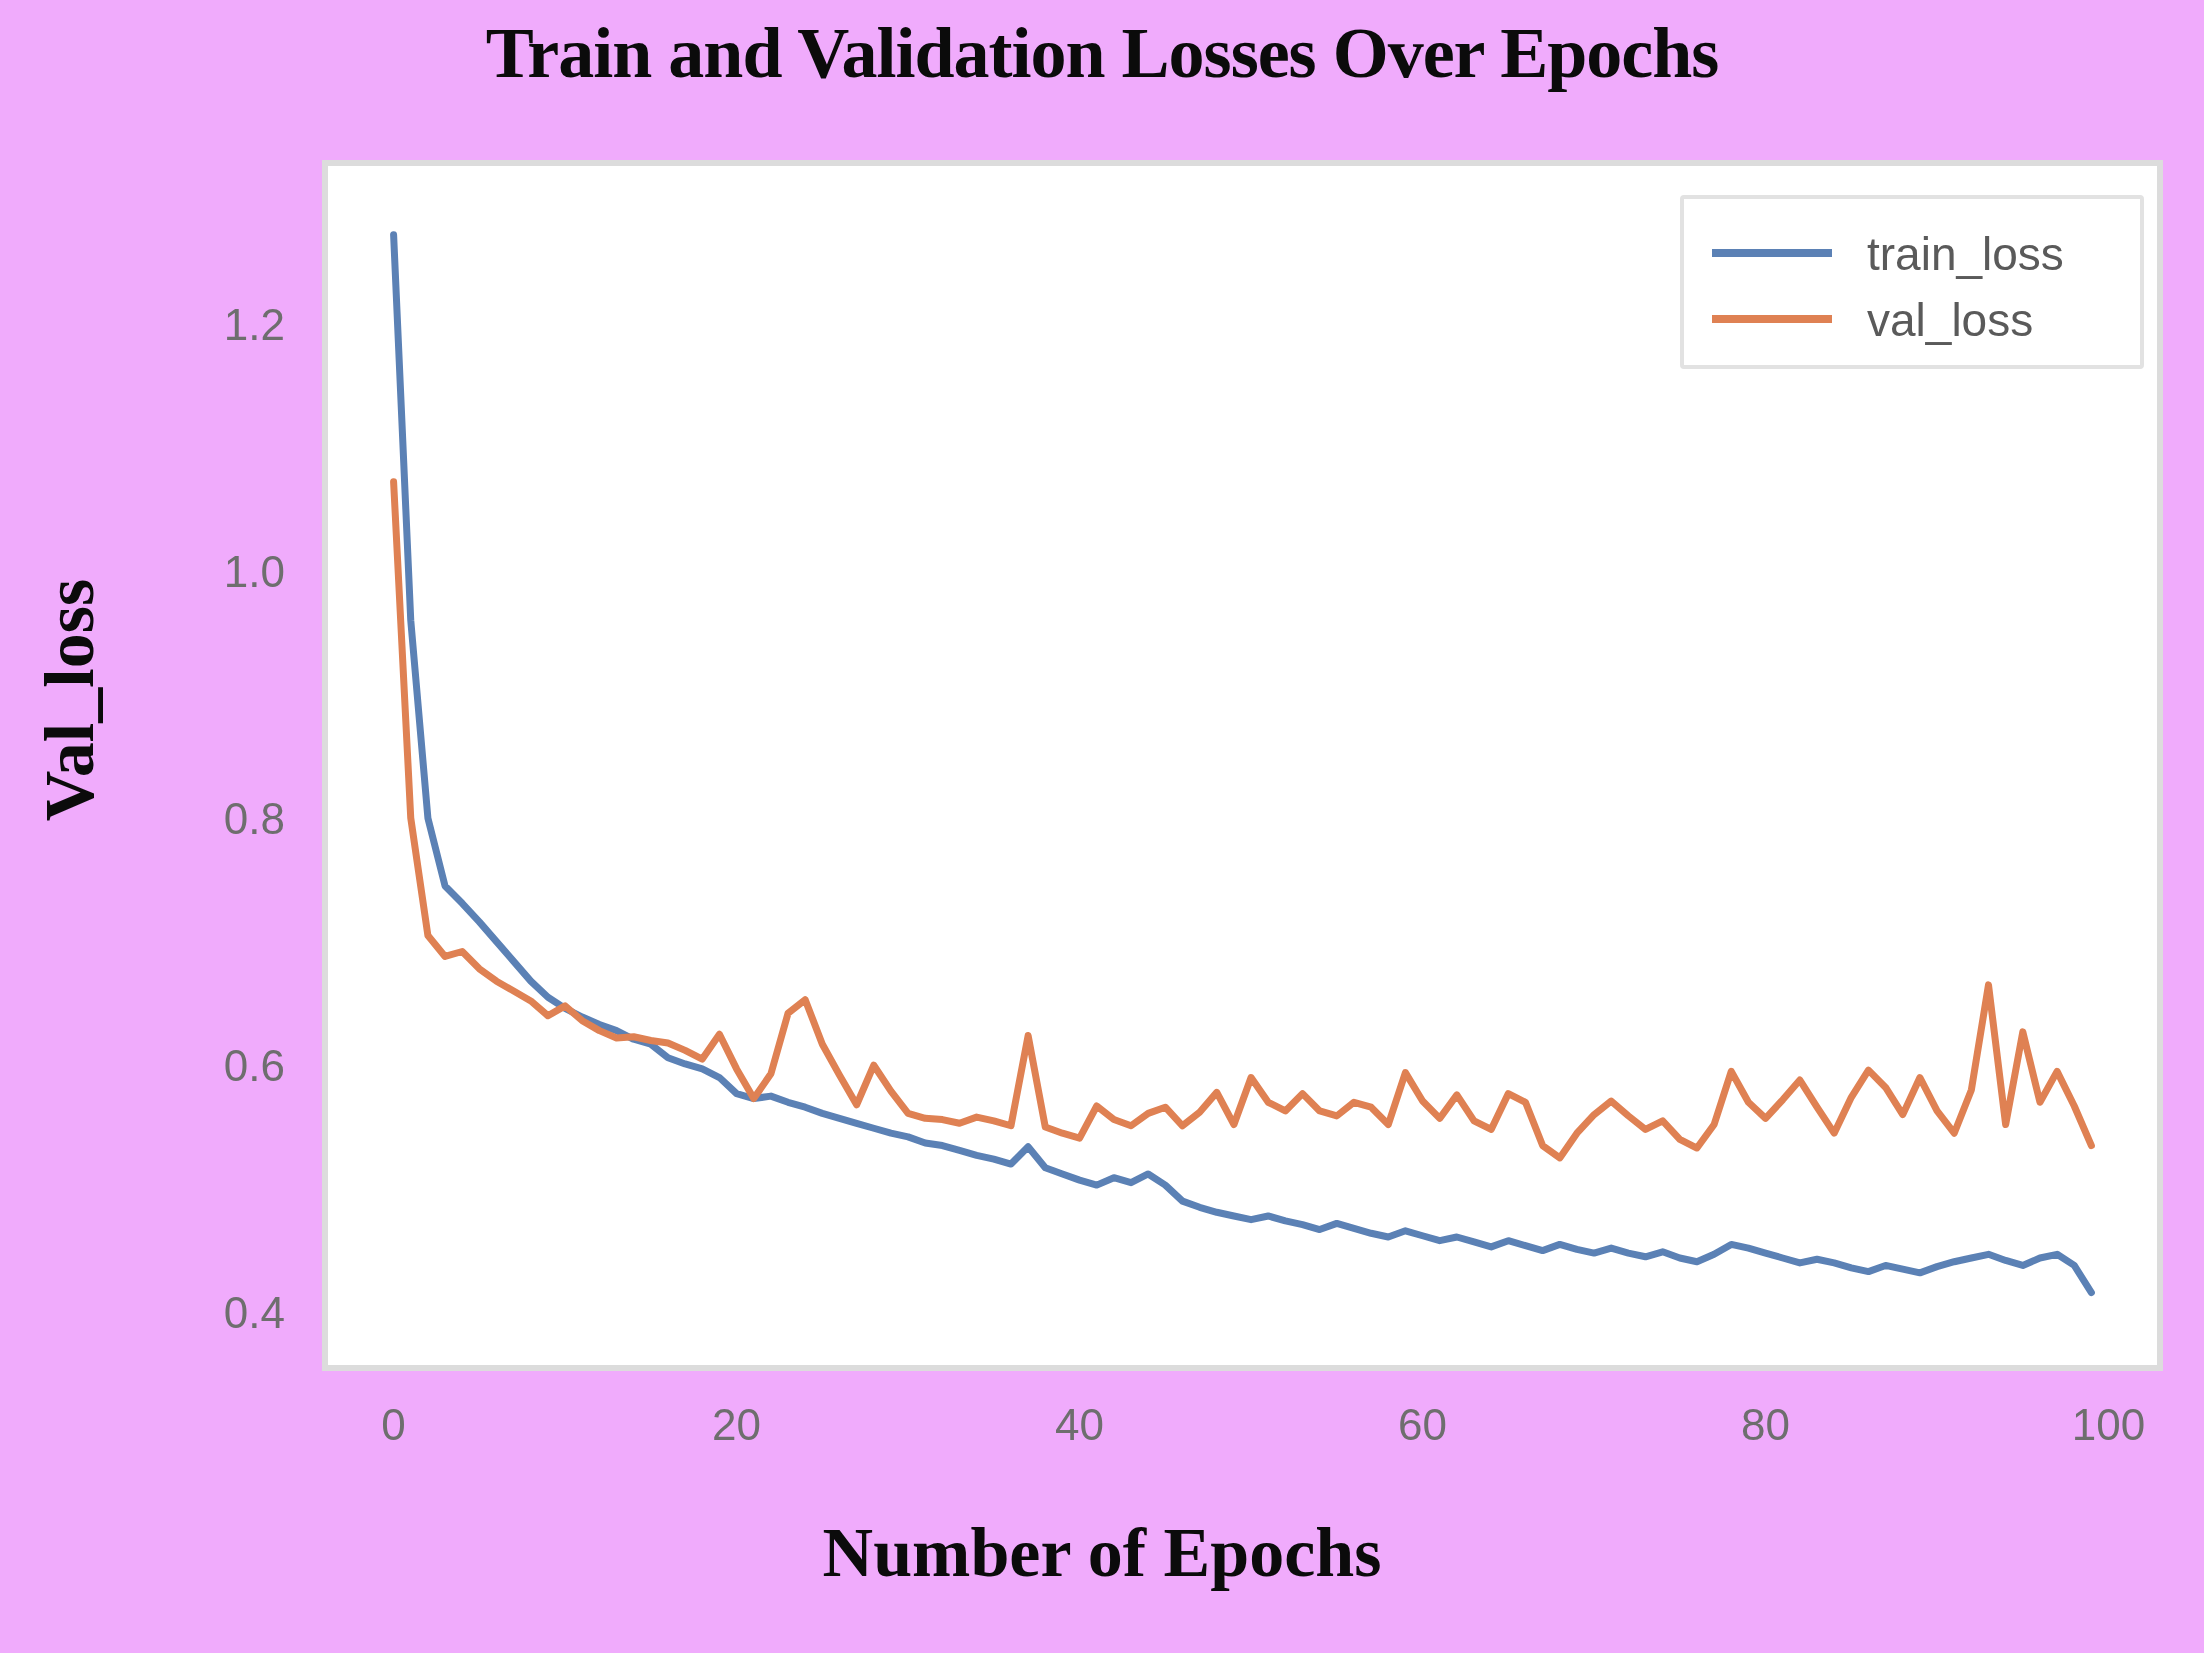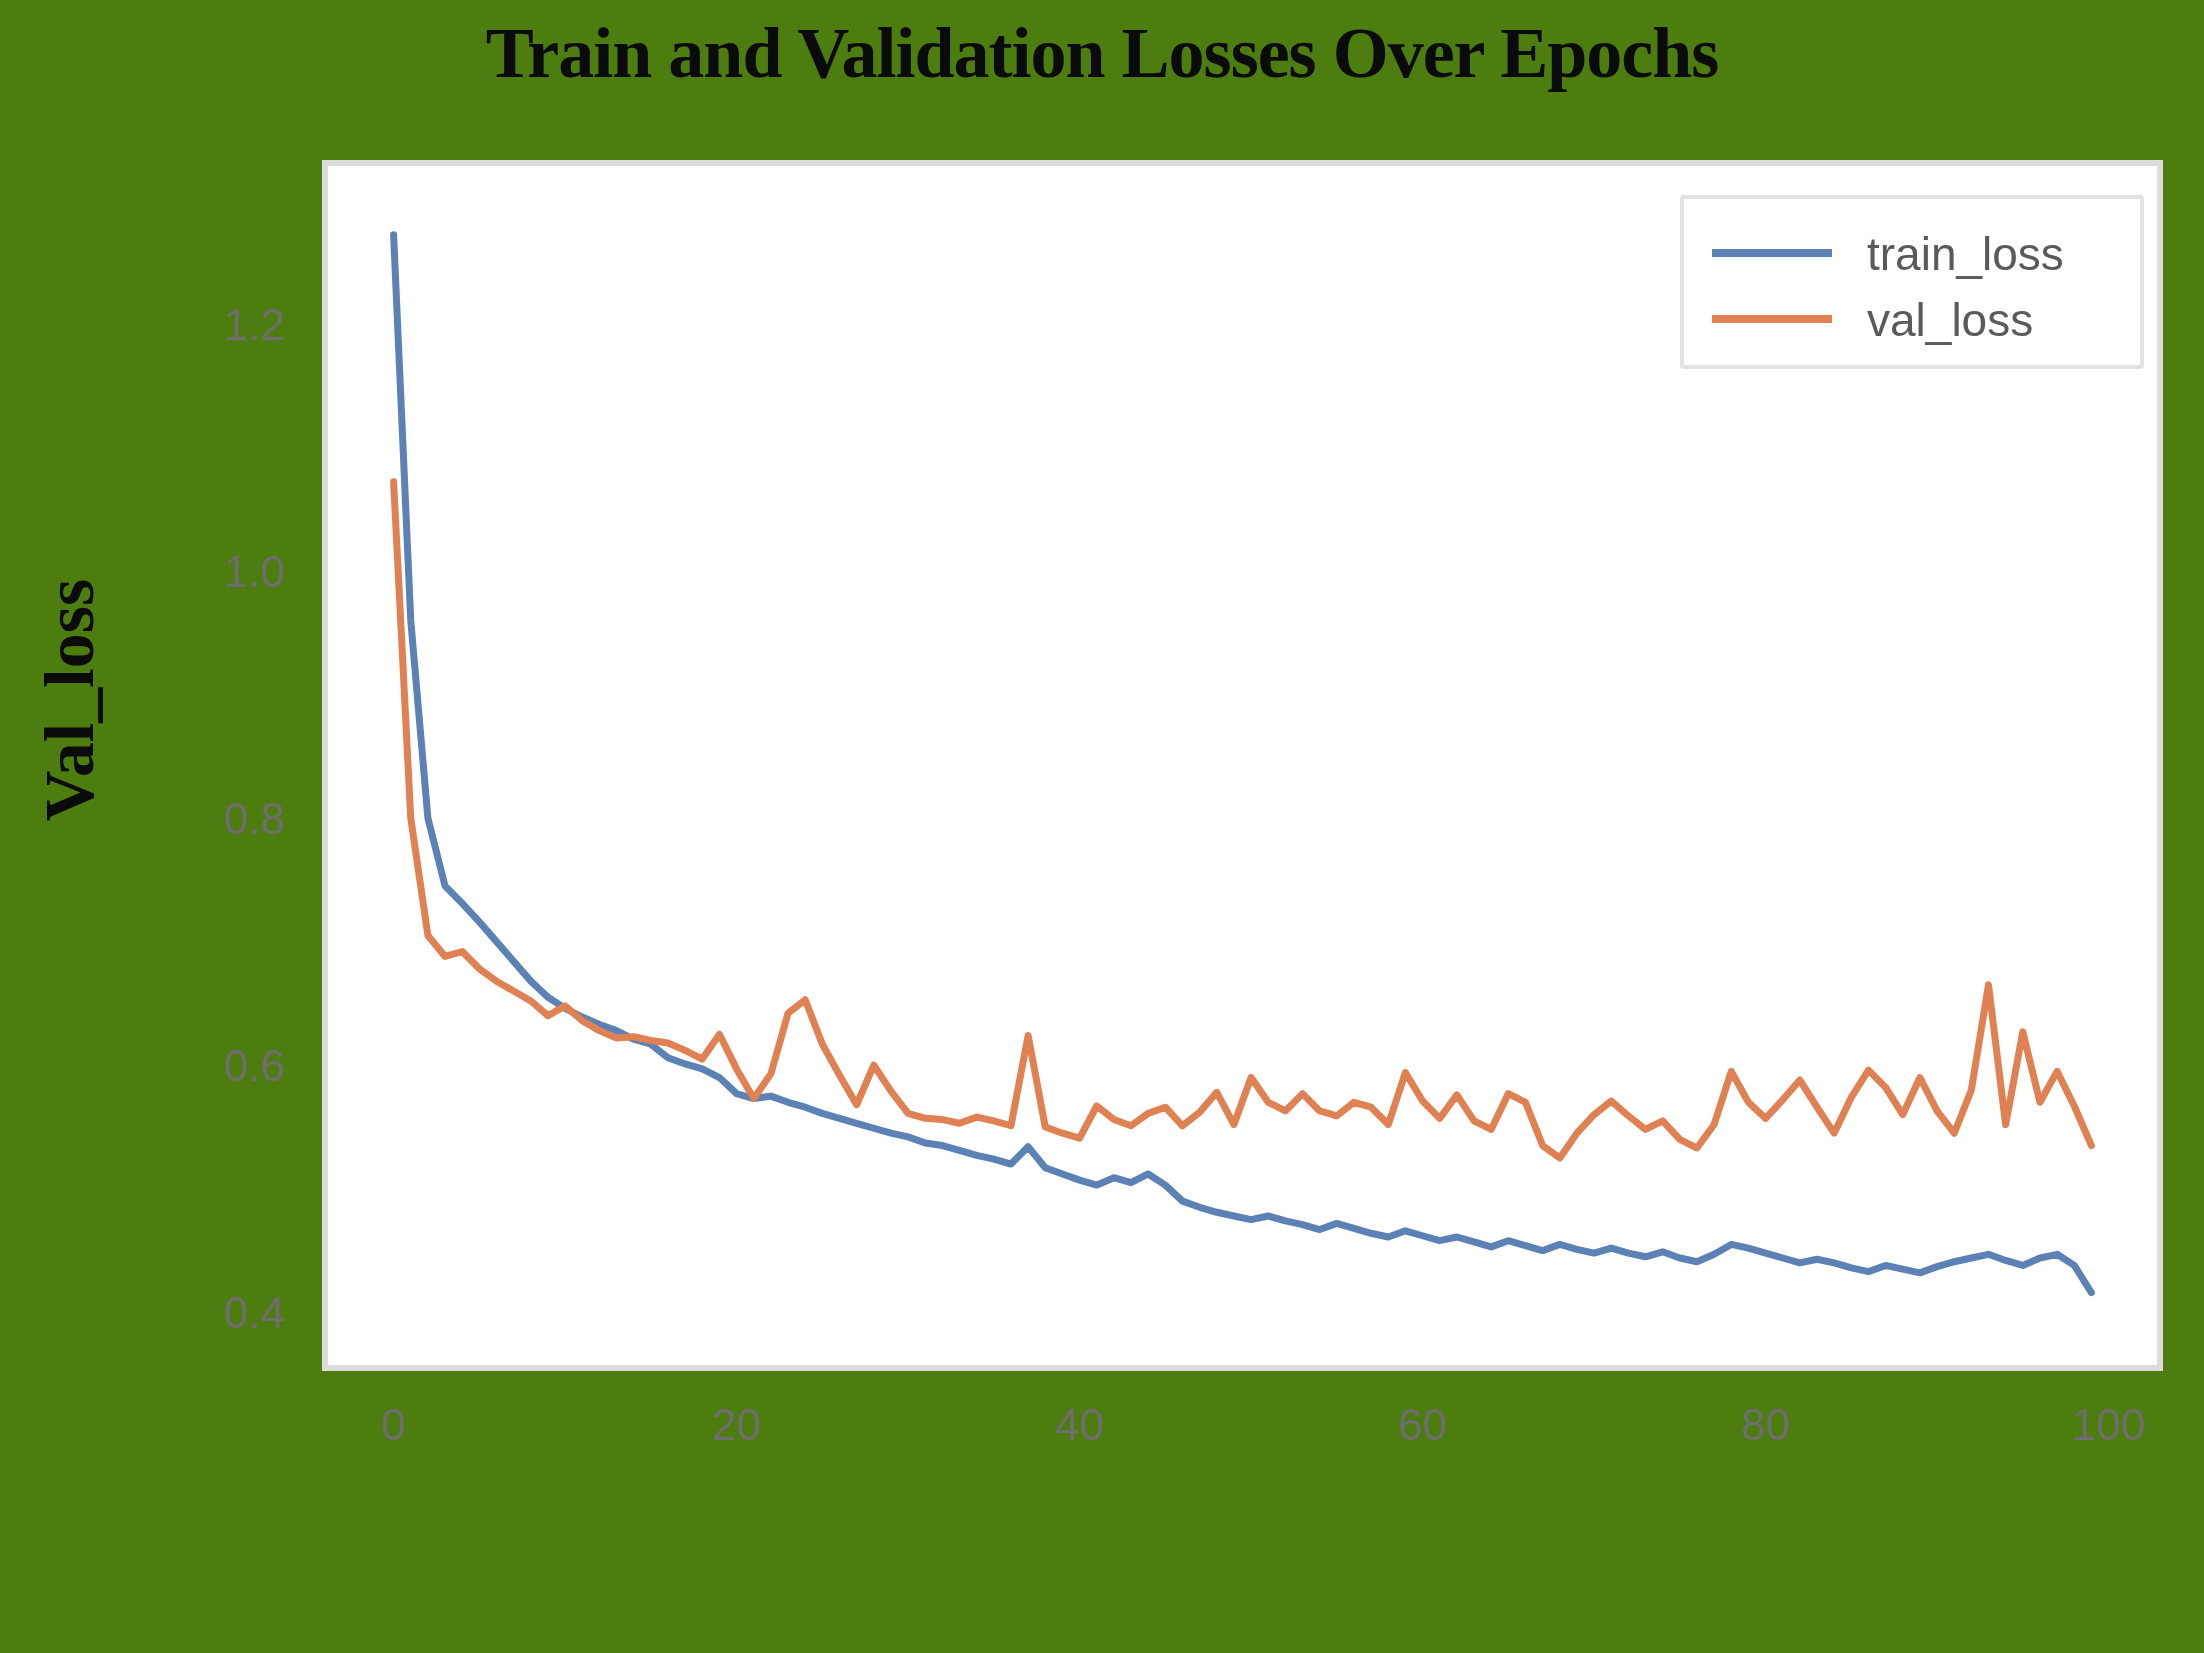--- a/index.html
+++ b/index.html
@@ -10,21 +10,21 @@
   body {
     width: 2204px;
     height: 1653px;
     font-family: "Liberation Sans", sans-serif;
     overflow: hidden;
   }
   #figure {
     position: relative;
     width: 2204px;
     height: 1653px;
-    background: #4d7c0f;
+    background: #f0abfc;
   }
   #chart-title {
     position: absolute;
     top: 12px;
     left: 0;
     width: 2204px;
     text-align: center;
     font-family: "Liberation Serif", serif;
     font-weight: bold;
     font-size: 72px;
@@ -114,14 +114,15 @@
       </g>
     <g id="legend-group">
         <rect x="1682" y="197" width="460" height="170" fill="#ffffff" stroke="#e2e2e2" stroke-width="4" rx="2"></rect>
         <line x1="1712" y1="253" x2="1832" y2="253" stroke="#5b81b5" stroke-width="8" stroke-linecap="butt"></line>
         <text x="1867" y="270" class="legend-label" fill="#5a5a5a">train_loss</text>
         <line x1="1712" y1="319" x2="1832" y2="319" stroke="#df8153" stroke-width="8" stroke-linecap="butt"></line>
         <text x="1867" y="336" class="legend-label" fill="#5a5a5a">val_loss</text>
       </g>
   </svg>
 
+  <div id="xlabel">Number of Epochs</div>
 
 </div>
 
 </body></html>

